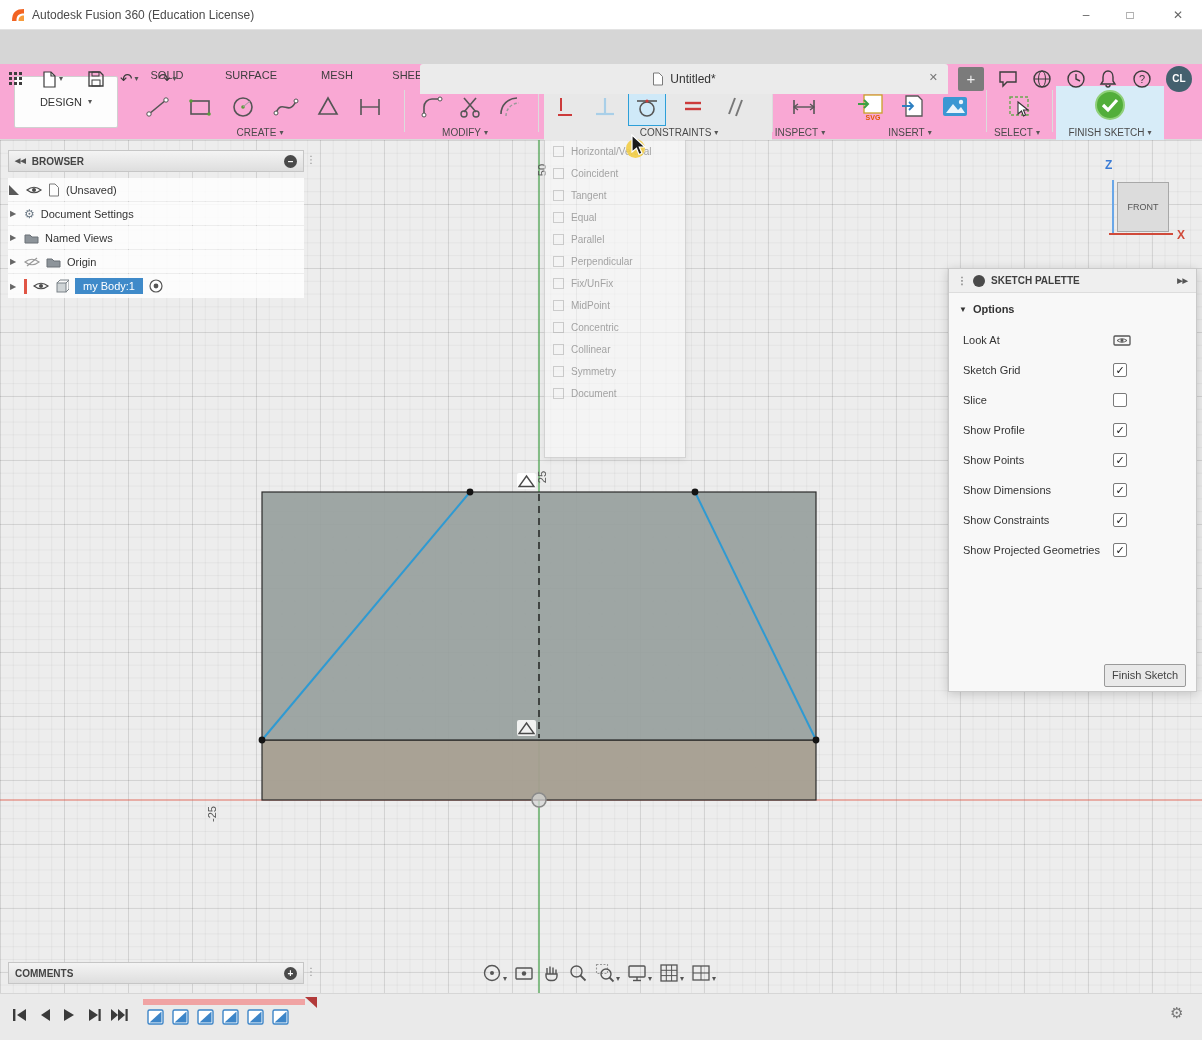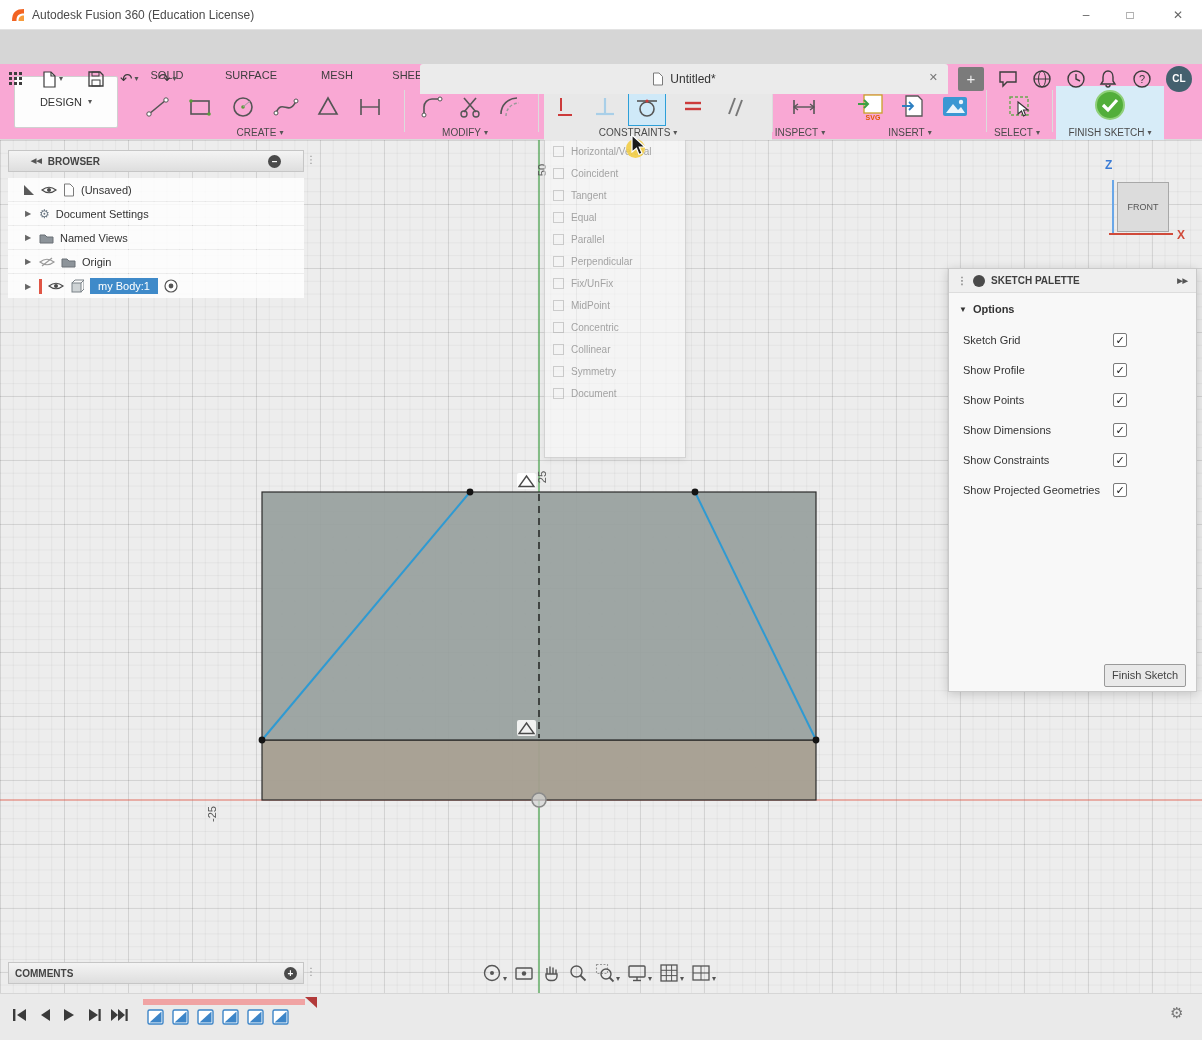--- a/index.html
+++ b/index.html
@@ -42,24 +42,24 @@
 #canvas{position:absolute;left:0;top:140px;width:1202px;height:853px;background-color:#ededed;
 background-image:
  linear-gradient(to right, rgba(0,0,0,0.08) 1px, transparent 1px),
  linear-gradient(to bottom, rgba(0,0,0,0.08) 1px, transparent 1px),
  linear-gradient(to right, rgba(0,0,0,0.04) 1px, transparent 1px),
  linear-gradient(to bottom, rgba(0,0,0,0.04) 1px, transparent 1px);
 background-size:64px 64px,64px 64px,12.8px 12.8px,12.8px 12.8px;z-index:1}
 .dim-label{position:absolute;font-size:11px;color:#555;transform:rotate(-90deg);transform-origin:center}
 
 
-#browser-hdr{position:absolute;left:8px;top:150px;width:296px;height:22px;background:linear-gradient(#f4f4f4,#dedede);border:1px solid #c6c6c6;display:flex;align-items:center;gap:6px;padding:0 22px;font-size:10px;font-weight:bold;color:#444;z-index:10}
+#browser-hdr{position:absolute;left:8px;top:150px;width:296px;height:22px;background:linear-gradient(#f4f4f4,#dedede);border:1px solid #c6c6c6;display:flex;align-items:center;gap:6px;padding:0 6px;font-size:10px;font-weight:bold;color:#444;z-index:10}
 .hdrdot{width:13px;height:13px;border-radius:50%;background:#4a4a4a;color:#fff;font-size:10px;line-height:13px;text-align:center;margin-left:auto}
 .grip{position:absolute;font-size:10px;color:#909090;z-index:11}
-.brow{position:absolute;left:8px;width:296px;height:23px;background:rgba(255,255,255,0.82);display:flex;align-items:center;font-size:11px;color:#333;gap:6px;padding:0 15px;z-index:10}
+.brow{position:absolute;left:8px;width:296px;height:23px;background:rgba(255,255,255,0.82);display:flex;align-items:center;font-size:11px;color:#333;gap:6px;padding:0 0;z-index:10}
 .exparrow{font-size:8px;color:#666;width:10px;text-align:center}
 .sel-chip{background:#3f8ac9;color:#fff;padding:2px 8px;font-size:11px}
 .redmark{width:3px;height:15px;background:#e05545}
 
 
 #viewcube{position:absolute;left:1095px;top:152px;width:104px;height:100px;z-index:10}
 #vc-face{position:absolute;left:22px;top:30px;width:52px;height:50px;background:#dcdcdc;border:1px solid #a8a8a8;font-size:9px;color:#555;display:flex;align-items:center;justify-content:center}
 #vc-z{position:absolute;left:10px;top:6px;color:#3a7bd5;font-size:12px;font-weight:bold}
 #vc-x{position:absolute;left:82px;top:76px;color:#d04a3a;font-size:12px;font-weight:bold}
 #vc-edge-z{position:absolute;left:17px;top:28px;width:2px;height:54px;background:#6aa7e8}
@@ -304,21 +304,21 @@
         <line x1="5" y1="9" x2="21" y2="9" stroke="#cc3b3b" stroke-width="2.4"></line>
         <line x1="5" y1="15" x2="21" y2="15" stroke="#cc3b3b" stroke-width="2.4"></line>
       </svg>
     </div>
     <div class="ti" style="left:718px;width:34px">
       <svg width="26" height="26">
         <line x1="7" y1="20" x2="13" y2="4" stroke="#777" stroke-width="2"></line>
         <line x1="14" y1="22" x2="20" y2="6" stroke="#777" stroke-width="2"></line>
       </svg>
     </div>
-    <div class="glabel" style="left:578px;width:120px">
+    <div class="glabel" style="left:619px;width:120px">
       <span>CONSTRAINTS</span>
       <span class="caret">▾</span>
     </div>
 
     <div class="vsep" style="left:772px"></div>
 
     <div class="ti" style="left:786px">
       <svg width="28" height="26">
         <line x1="4" y1="6" x2="4" y2="20" stroke="#555" stroke-width="1.6"></line>
         <line x1="24" y1="6" x2="24" y2="20" stroke="#555" stroke-width="1.6"></line>
@@ -536,23 +536,39 @@
       <span style="color:#8a8a8a;font-size:10px">⋮</span>
       <span class="pdot"></span>
       <span>SKETCH PALETTE</span>
       <span style="margin-left:auto;font-size:7px;color:#555">▶▶</span>
     </div>
     <div id="palette-opts">
       <span class="secdown">▼</span>
       <span>Options</span>
     </div>
     <div class="prow">
+      <span>Look At</span>
+      <span class="pctrl">
+        <svg width="18" height="14">
+            <rect x="1" y="3" width="16" height="9" rx="1" fill="none" stroke="#555" stroke-width="1.3"></rect>
+            <path d="M4 7.5 Q9 4 14 7.5 Q9 11 4 7.5 Z" fill="none" stroke="#555"></path>
+            <circle cx="9" cy="7.5" r="1.4" fill="#555"></circle>
+          </svg>
+      </span>
+    </div>
+    <div class="prow">
       <span>Sketch Grid</span>
       <span class="pctrl">
           <span class="chk checked">✓</span>
+        </span>
+    </div>
+    <div class="prow">
+      <span>Slice</span>
+      <span class="pctrl">
+          <span class="chk"></span>
         </span>
     </div>
     <div class="prow">
       <span>Show Profile</span>
       <span class="pctrl">
           <span class="chk checked">✓</span>
         </span>
     </div>
     <div class="prow">
       <span>Show Points</span>

